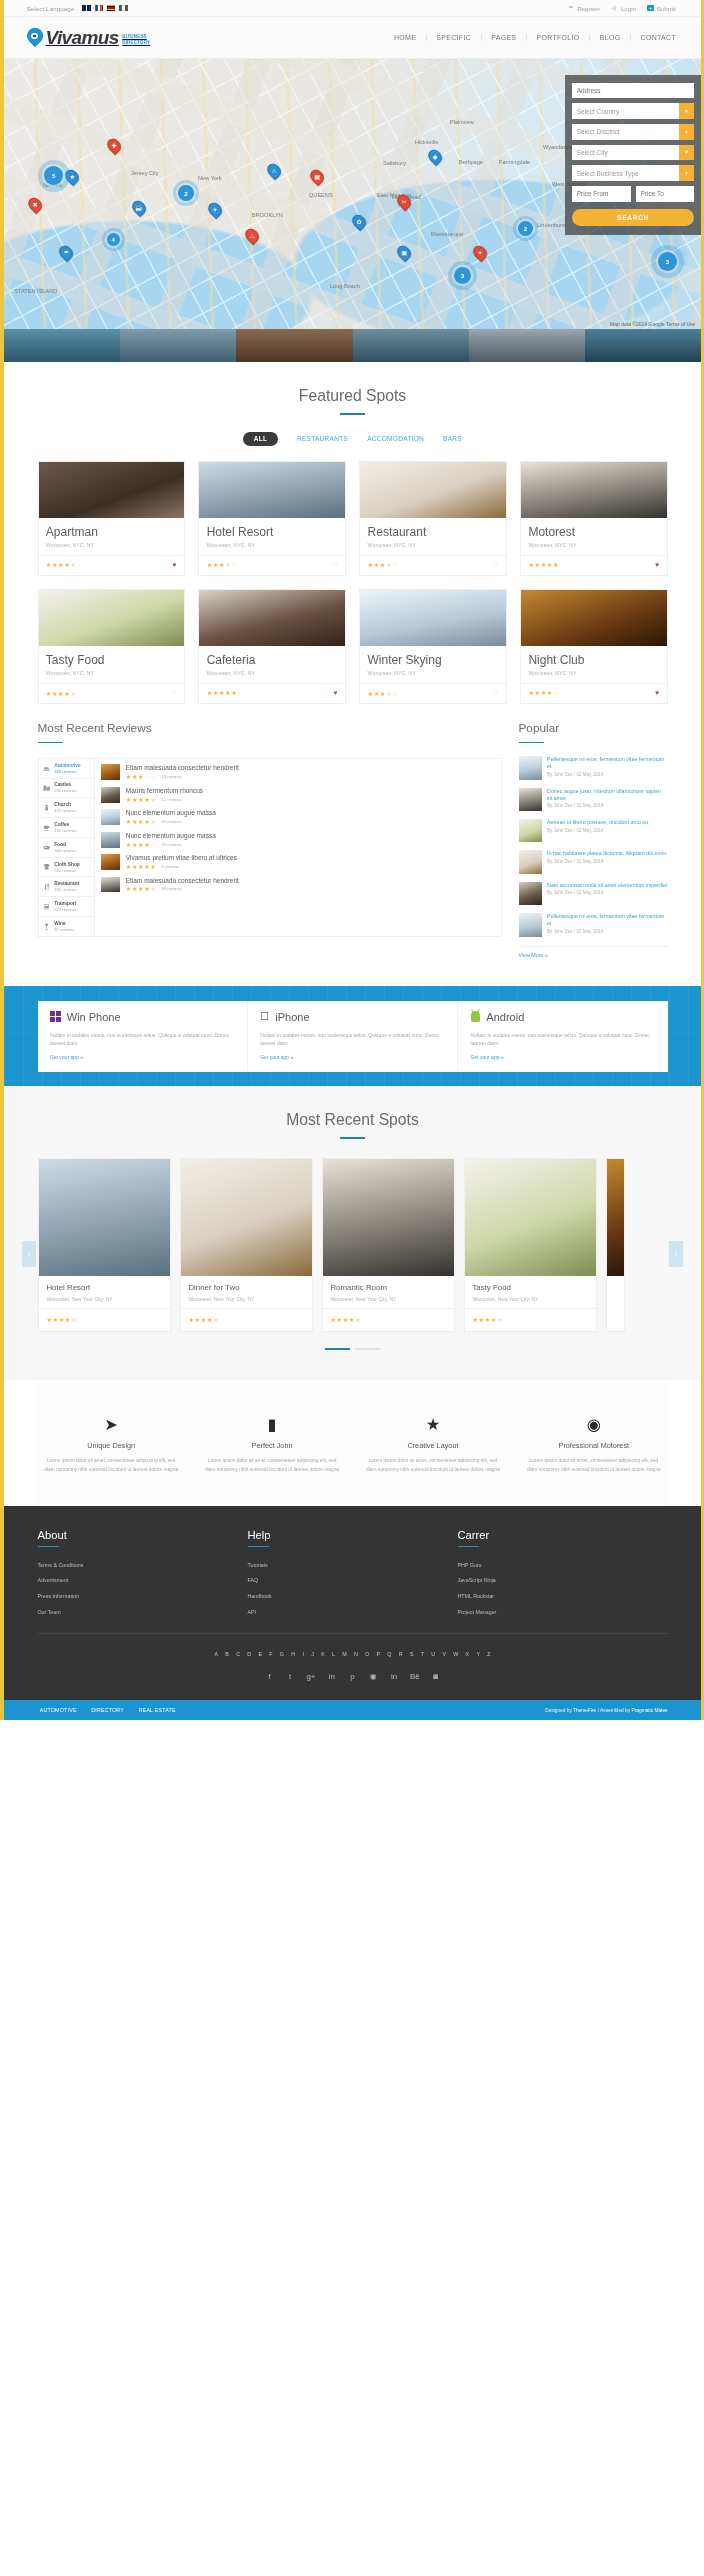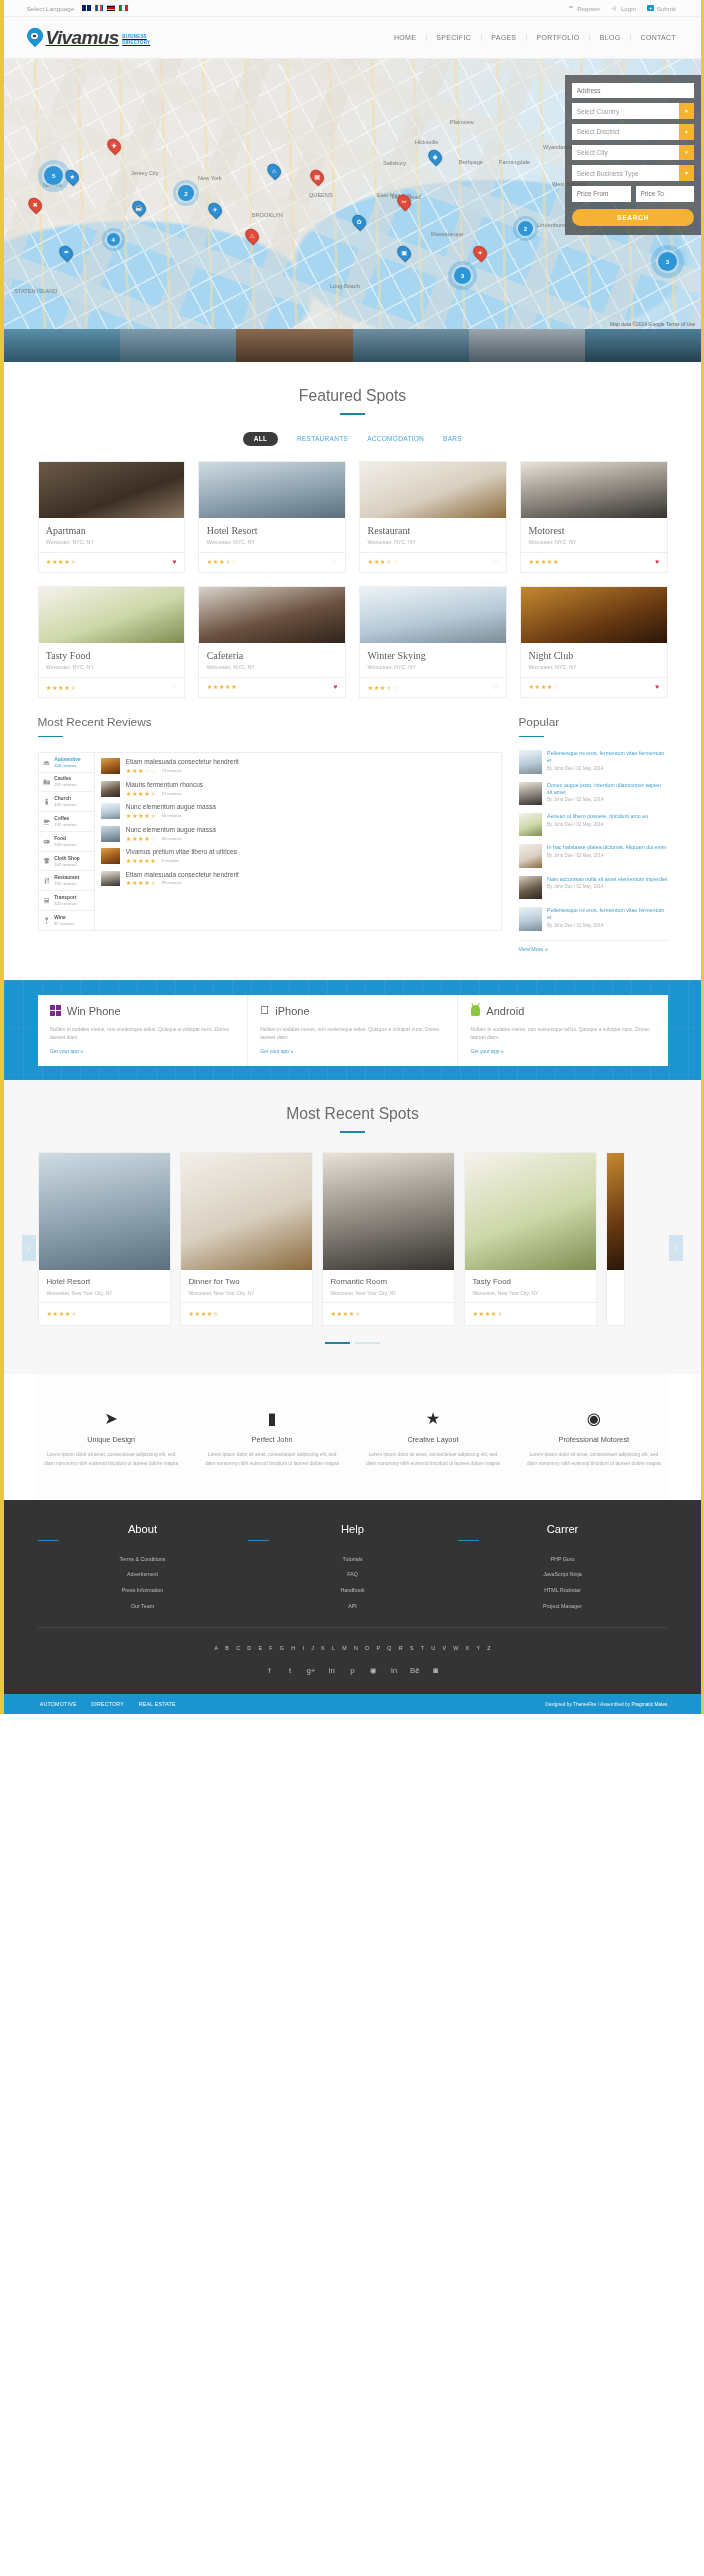--- a/index.html
+++ b/index.html
@@ -145,21 +145,21 @@
   
   .filters { display:flex; justify-content:center; gap:19px; margin:17px 0 14.6px; align-items:center; }
   .filters a { font-size:6.5px; color:#49a8d4; text-decoration:none; letter-spacing:0.3px; }
   .filters a.active { background:#3b3b3b; color:#fff; padding:3.9px 10.7px; border-radius:8.4px; font-weight:bold; }
 
   
   .cards { display:flex; gap:13.5px; }
   .card { flex:1; background:#fff; border:0.6px solid #eee; }
   .card .ph { height:56px; background-size:cover; background-position:center; }
   .card .body { padding:6.7px 7.3px 0; }
-  .card h3 { font-size:10px; font-weight:normal; color:#5d5d5d; margin-bottom:3.4px;font-family:Liberation Serif, serif; }
+  .card h3 { font-size:12px; font-weight:normal; color:#5d5d5d; margin-bottom:3.4px; }
   .card .loc { font-size:5.3px; color:#b2b2b2; padding-bottom:6.7px; }
   .card .rate {
     border-top:0.6px solid #eee; padding:5px 7.3px 6.2px; display:flex;
     align-items:center; justify-content:space-between;
   }
   .stars { font-size:6.2px; color:#f5b335; letter-spacing:0.6px; }
   .stars .off { color:#f3dcb0; }
   .heart { font-size:6.7px; }
   .heart.on { color:#dc3545; }
   .heart.off { color:#e8b9bd; }
@@ -236,21 +236,21 @@
   
   .feats { display:flex; gap:13.5px; padding:33px 0 31.5px; background:#fdfdfd; }
   .feat { flex:1; text-align:center; }
   .feat .fi { height:22.5px; display:flex; align-items:center; justify-content:center; color:#2b2b2b; font-size:16.3px; }
   .feat h4 { font-size:7.3px; font-weight:normal; color:#555; margin:5.6px 0 6.7px; }
   .feat p { font-size:4.8px; color:#a9a9a9; line-height:1.85; padding:0 4.5px; }
 
   
   footer.site { background:#343434; padding:22.5px 0 0; }
   .fcols { display:flex; }
-  .fcol { flex:1;text-align:center; }
+  .fcol { flex:1; }
   .fcol h3 { color:#fff; font-size:11.2px; font-weight:normal; margin-bottom:5px; }
   .fcol .u { width:21.4px; height:1.7px; background:#2f88b8; margin-bottom:14.6px; }
   .fcol a { display:block; color:#bdbdbd; font-size:5.3px; text-decoration:none; margin-bottom:9.6px; }
   .langline { display:flex; align-items:center; gap:4.5px; }
   .alpha { display:flex; justify-content:center; gap:7.3px; padding:17px 0 14.6px; border-top:0.6px solid #444; margin-top:9px;}
   .alpha a { color:#c9c9c9; font-size:5.3px; text-decoration:none; }
   .socials { display:flex; justify-content:center; gap:11.2px; padding-bottom:19px; }
   .soc { width:9.6px; height:9.6px; color:#b9b9b9; font-size:7.9px; display:flex; align-items:center; justify-content:center; }
   .fbottom { background:#1b94d0; padding:6.7px 0; display:flex; align-items:center; }
   .fbottom .tags { display:flex; gap:14.6px; margin-left:2.2px; }

